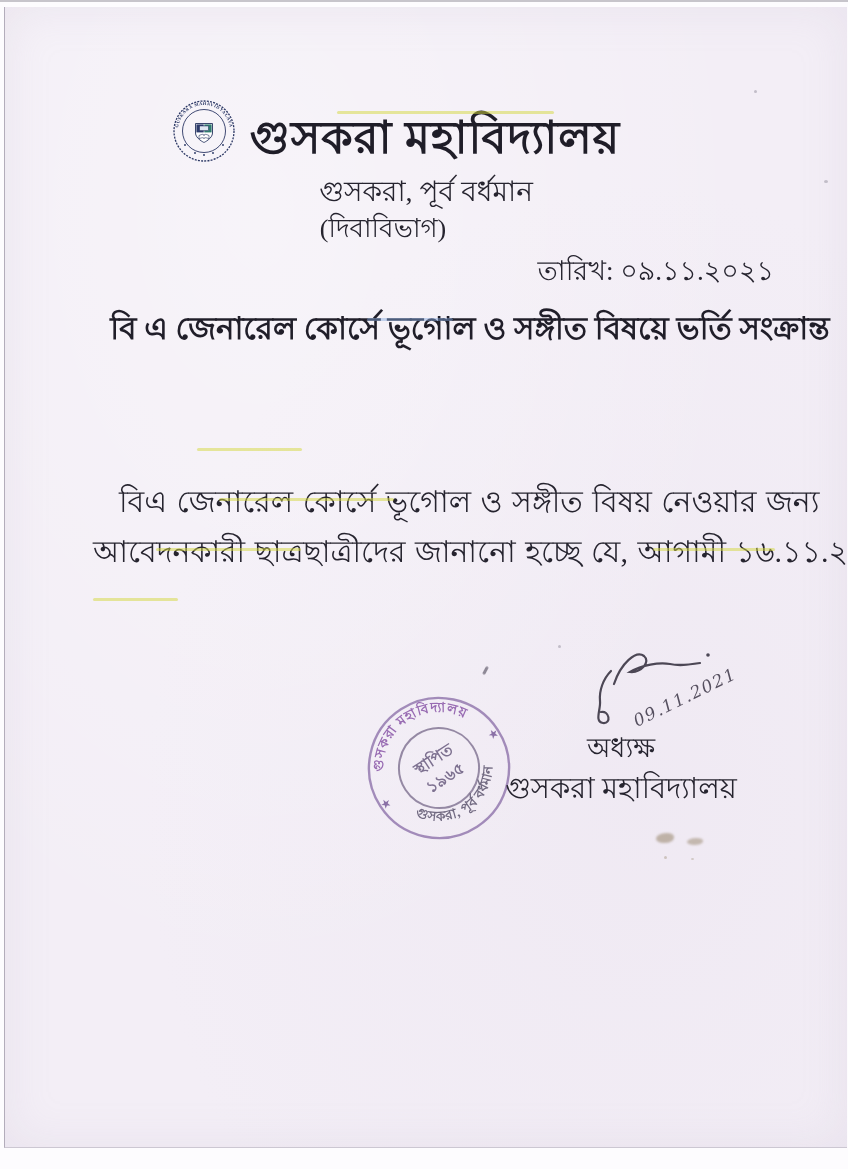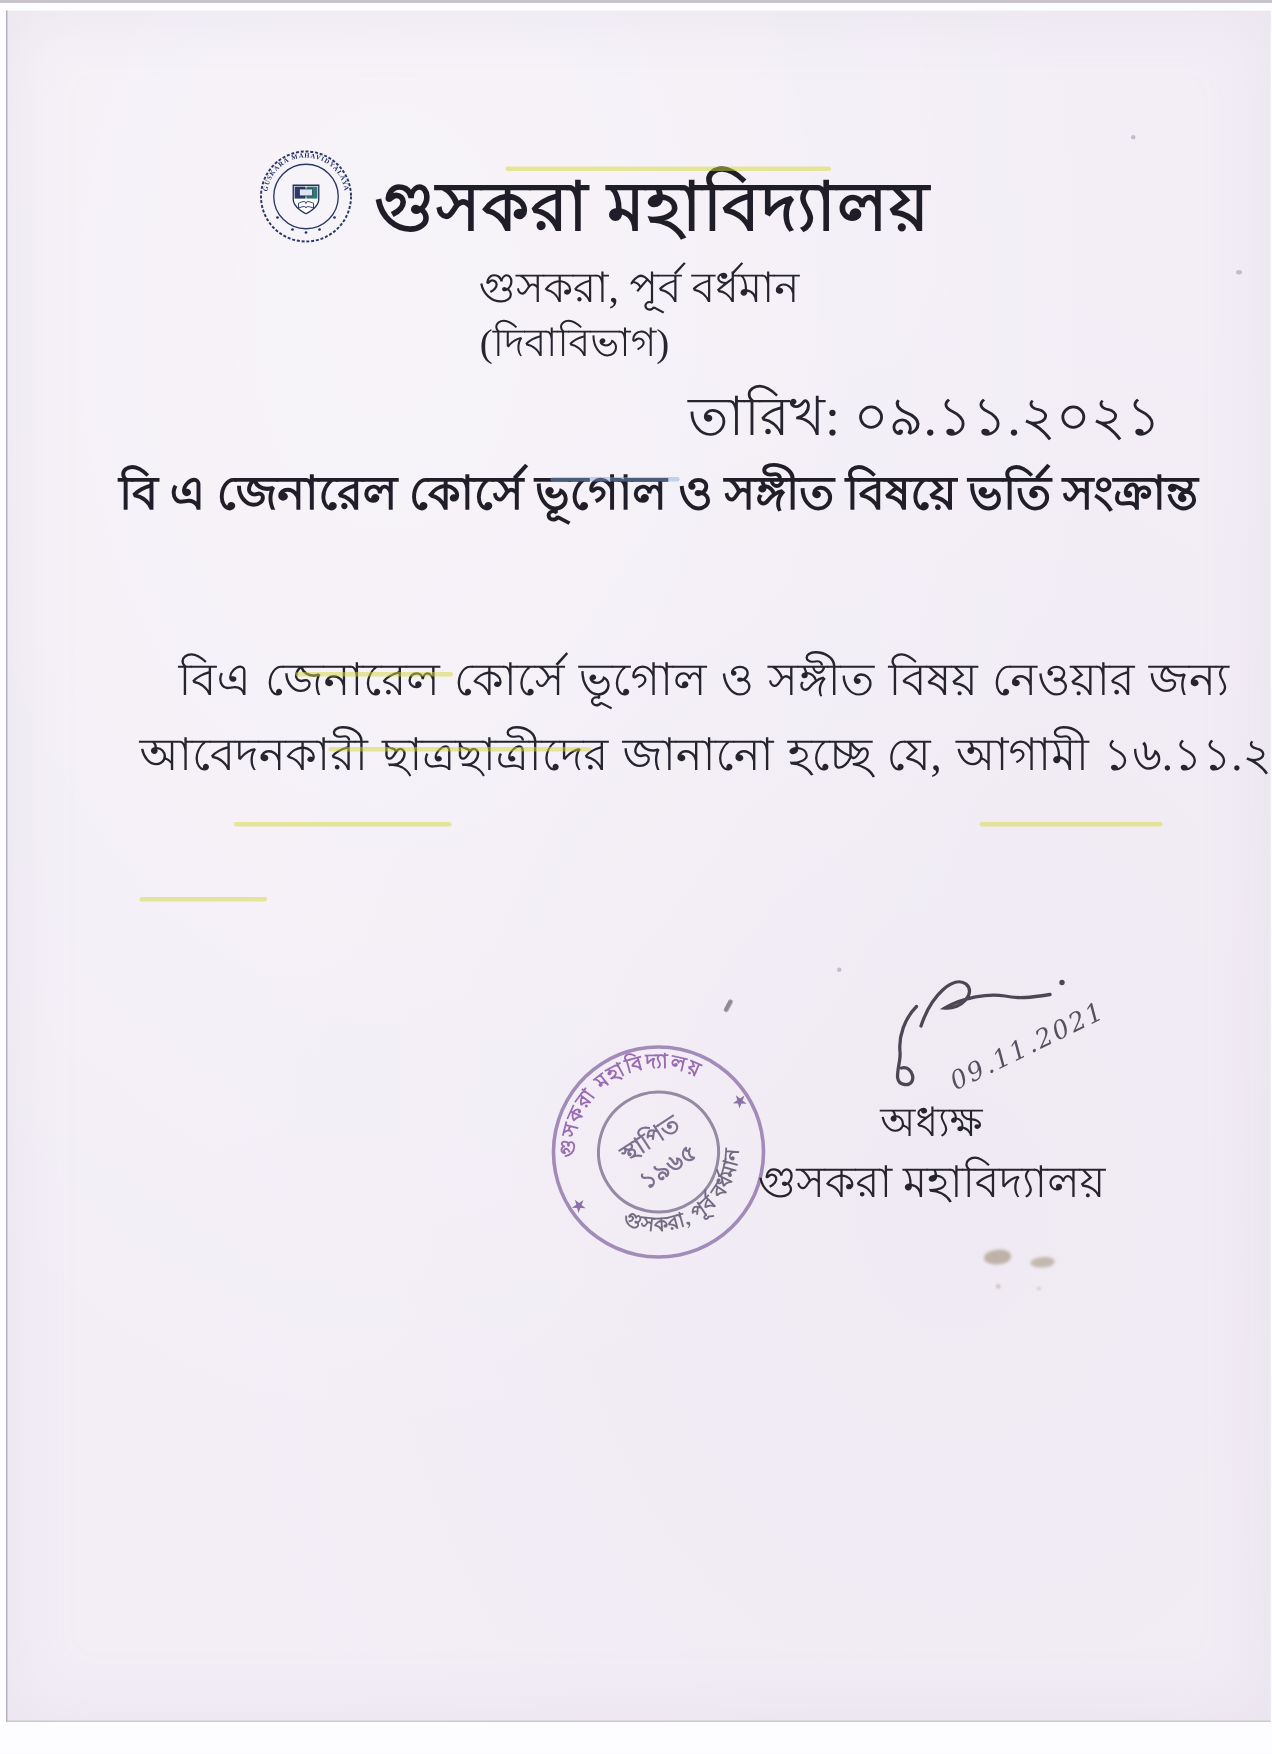--- a/index.html
+++ b/index.html
@@ -10,26 +10,26 @@
         background:#f3eef6;
         background-image:radial-gradient(ellipse at 30% 18%, rgba(255,255,255,.35), rgba(255,255,255,0) 60%),
                          radial-gradient(ellipse at 75% 70%, rgba(236,229,240,.5), rgba(236,229,240,0) 55%);
         border-left:1px solid #b3adbb;border-bottom:1px solid #ccc7d2;
         box-shadow:inset 0 0 46px rgba(188,176,200,.18);}
   .abs{position:absolute;}
   .ink{color:#26242f;}
   .heading{left:80px;top:96px;width:700px;text-align:center;font-size:45px;font-weight:600;letter-spacing:1px;color:#1f1d28;}
   .address{left:0;top:163px;width:842px;text-align:center;font-size:28px;font-weight:500;}
   .division{left:0;top:201px;width:756px;text-align:center;font-size:26px;font-weight:500;}
-  .dateline{right:73px;top:243px;font-size:36px;font-weight:500;}
-  .title-block{left:64px;top:296px;width:740px;text-align:center;font-size:31px;font-weight:600;color:#201e29;}
+  .dateline{right:73px;top:243px;font-size:27px;font-weight:500;}
+  .title-block{left:95px;top:296px;width:740px;text-align:center;font-size:31px;font-weight:600;color:#201e29;}
   .title-block .t-line{height:52px;line-height:52px;}
   .body-block{left:88px;top:422px;width:706px;font-size:30px;font-weight:500;}
   .body-line{height:50px;line-height:50px;text-align:justify;text-align-last:justify;word-spacing:2px;white-space:nowrap;}
-  .body-line.first{text-indent:26px;}
+  .body-line.first{text-indent:26px;margin-top:48px;}
   .body-line.last{text-align-last:left;word-spacing:5px;}
   .sig-caption{left:466px;top:720px;width:300px;text-align:center;font-size:27px;font-weight:500;}
   .sig-org{left:466px;top:758px;width:300px;text-align:center;font-size:29px;font-weight:500;}
   .streak{position:absolute;height:3px;border-radius:2px;}
   .streak.yellow{background:#d4d83c;opacity:.5;}
   .streak.blue{background:#86a8dd;opacity:.45;}
   .smudge{position:absolute;background:#8f7c5e;filter:blur(1.2px);border-radius:60% 40% 55% 45%;}
   .dotmark{position:absolute;background:#9a8a70;border-radius:50%;filter:blur(.6px);}
   .speck{position:absolute;background:#c2bdc8;border-radius:50%;filter:blur(.5px);}
   .ink-tick{position:absolute;width:3px;height:9px;background:#5a5464;border-radius:2px;transform:rotate(28deg);opacity:.65;filter:blur(.3px);}

